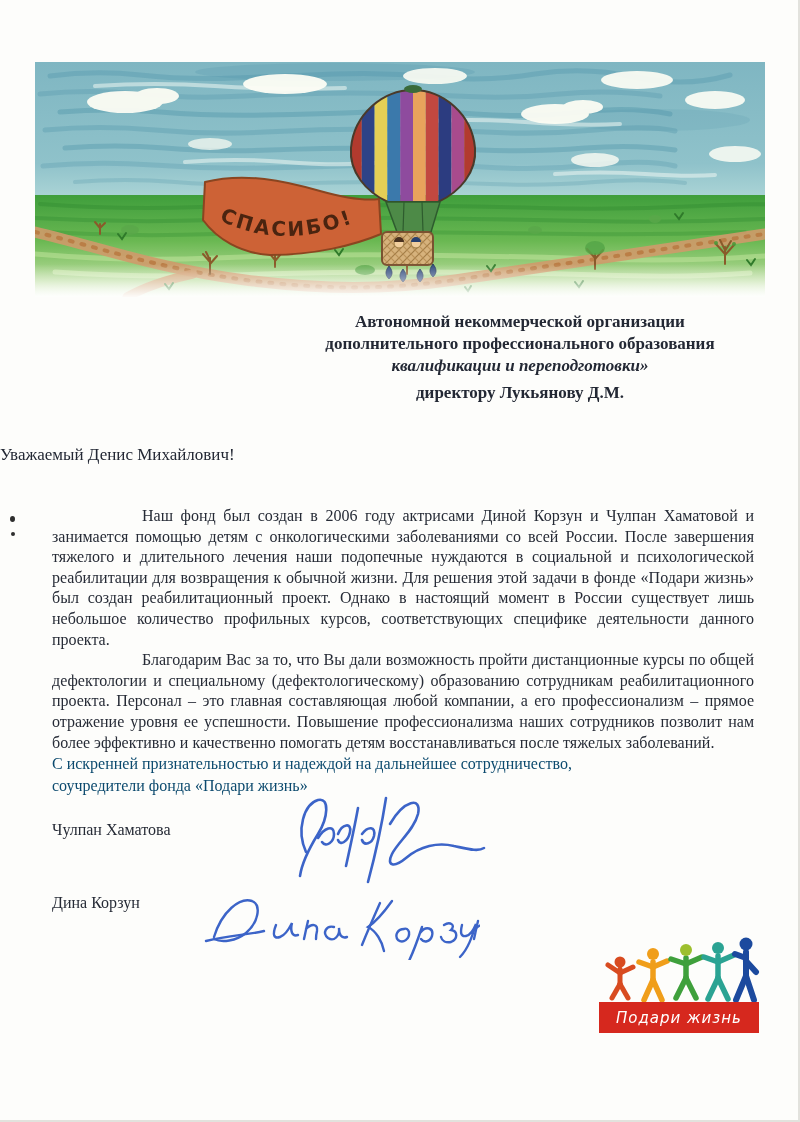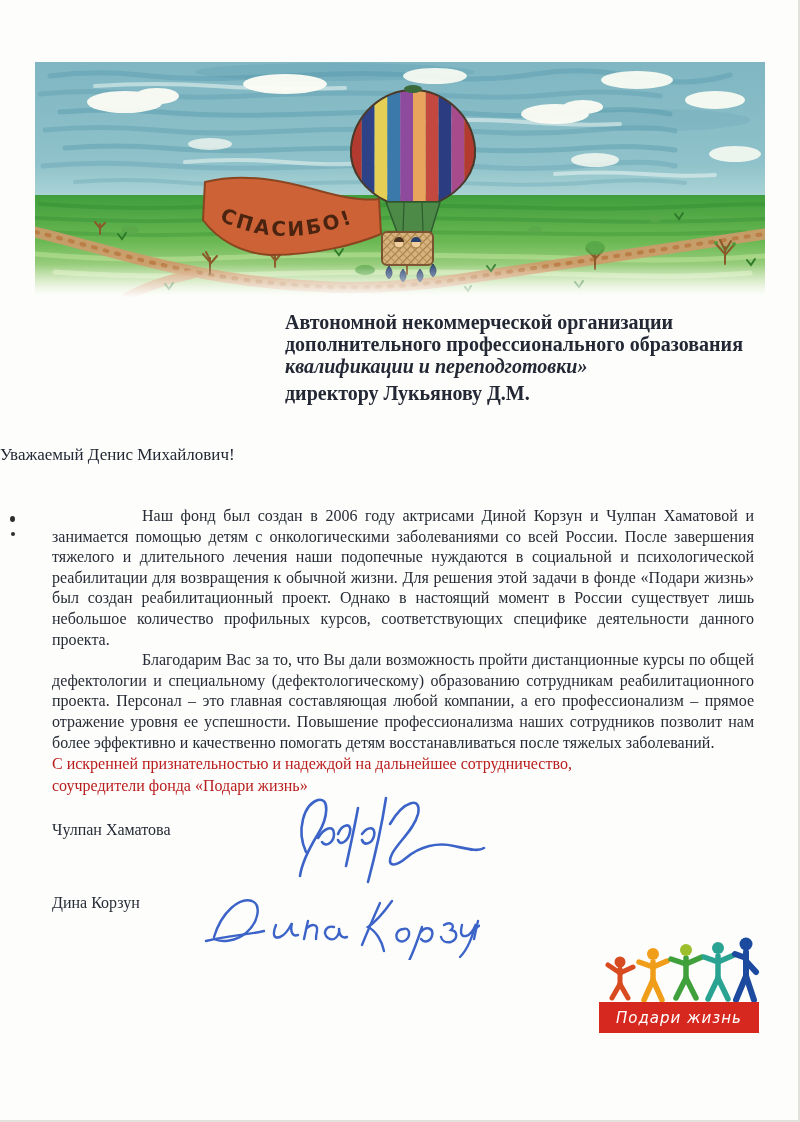--- a/index.html
+++ b/index.html
@@ -3,37 +3,37 @@
 <meta charset="utf-8">
 <style>
   html,body{margin:0;padding:0;background:#ffffff;}
   .page{
     position:relative;width:800px;height:1122px;background:#fdfdfb;
     overflow:hidden;font-family:"Liberation Serif",serif;color:#262b36;
     box-shadow:inset -2px -2px 0 #e2e2dd;
   }
   .drawing{position:absolute;left:35px;top:62px;width:730px;height:235px;}
   .recipient{
-    position:absolute;top:311px;right:45px;width:470px;text-align:left;
-    font-weight:bold;font-size:20px;line-height:22px;color:#232834;
+    position:absolute;top:311px;right:45px;width:470px;text-align:center;
+    font-weight:bold;font-size:17px;line-height:22px;color:#232834;
   }
   .recipient .it{font-style:italic;}
   .recipient .dir{margin-top:5px;}
   .salutation{
     position:absolute;top:445px;left:0;width:100%;
     font-size:17px;color:#232834;
   }
   .body-text{
     position:absolute;top:506px;left:52px;width:702px;
     font-size:16px;line-height:20.6px;text-align:justify;color:#262b36;
   }
   .body-text p{margin:0;text-indent:90px;}
   .closing{
     position:absolute;top:753px;left:52px;width:702px;
-    font-size:16px;line-height:21.5px;color:#b91c1c;
+    font-size:16px;line-height:21.5px;color:#0c4a6e;
   }
   .signer{position:absolute;left:52px;font-size:16px;color:#262b36;}
   #signer1{top:821px;}
   #signer2{top:894px;}
   .sig{position:absolute;}
   #sig1{left:278px;top:790px;}
   #sig2{left:200px;top:885px;}
   .logo{position:absolute;left:598px;top:936px;}
   .speck{position:absolute;background:#2e2e2e;border-radius:50%;}
   #speck1{left:10px;top:516px;width:5px;height:6px;}

